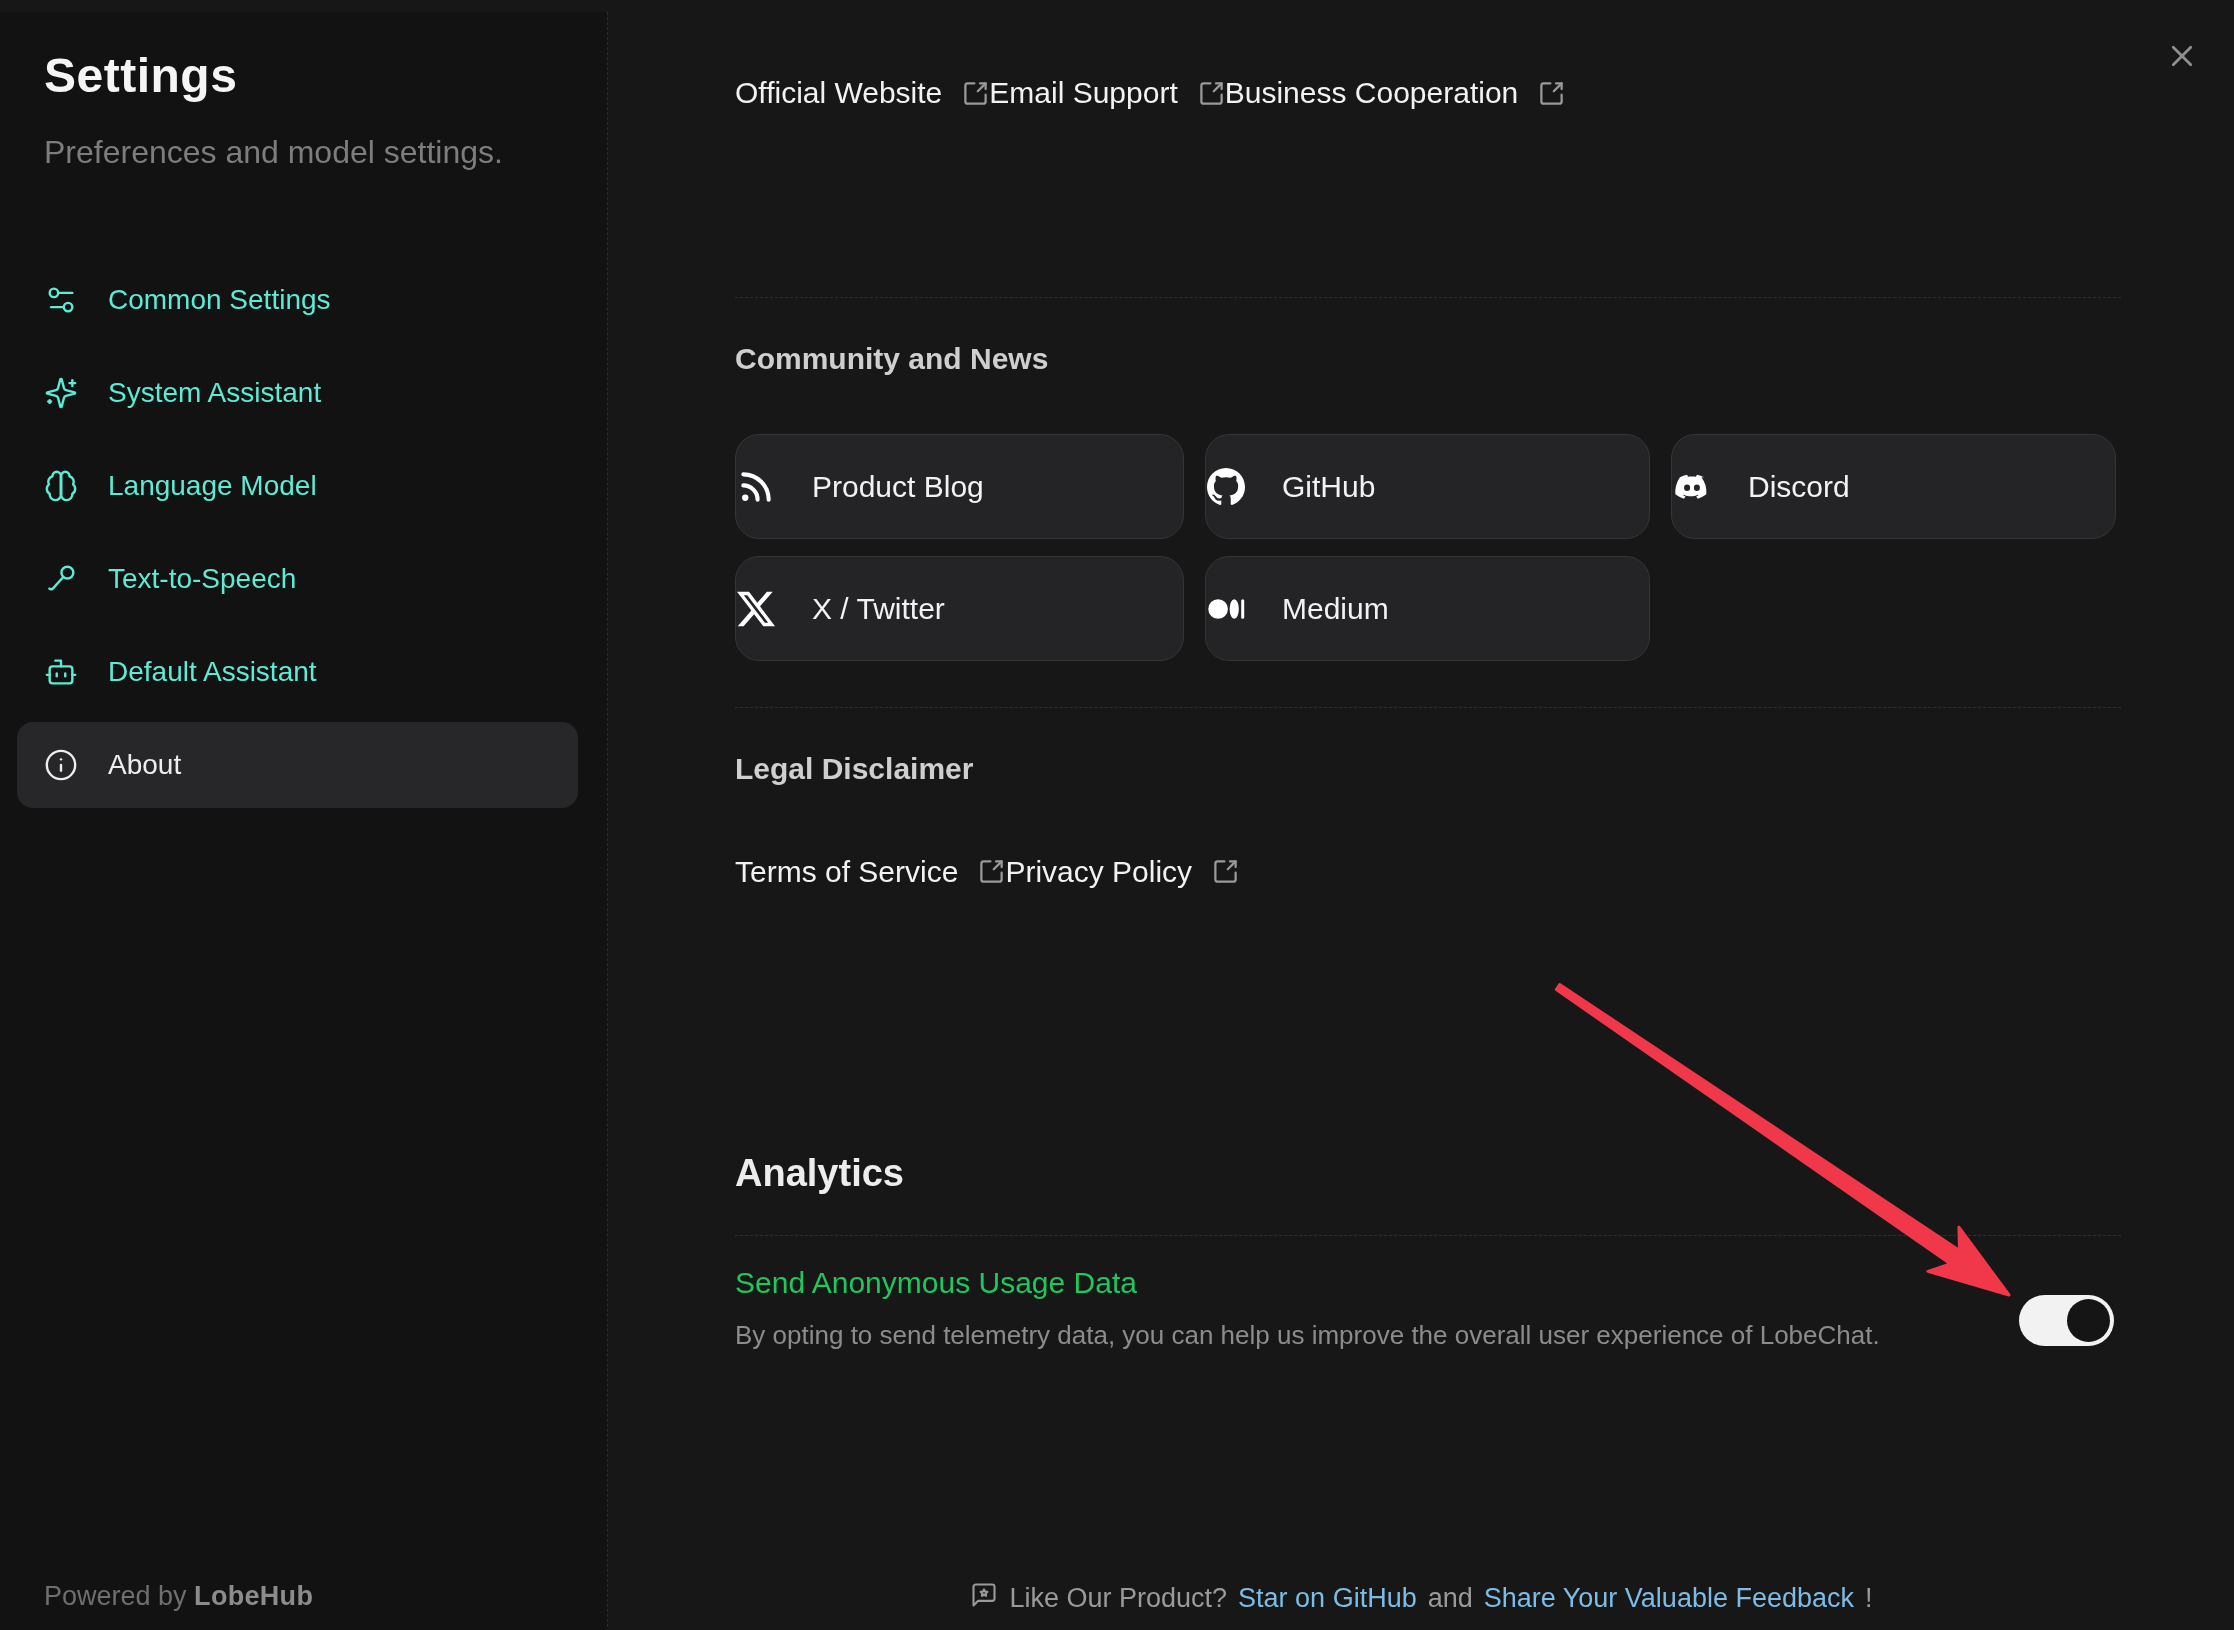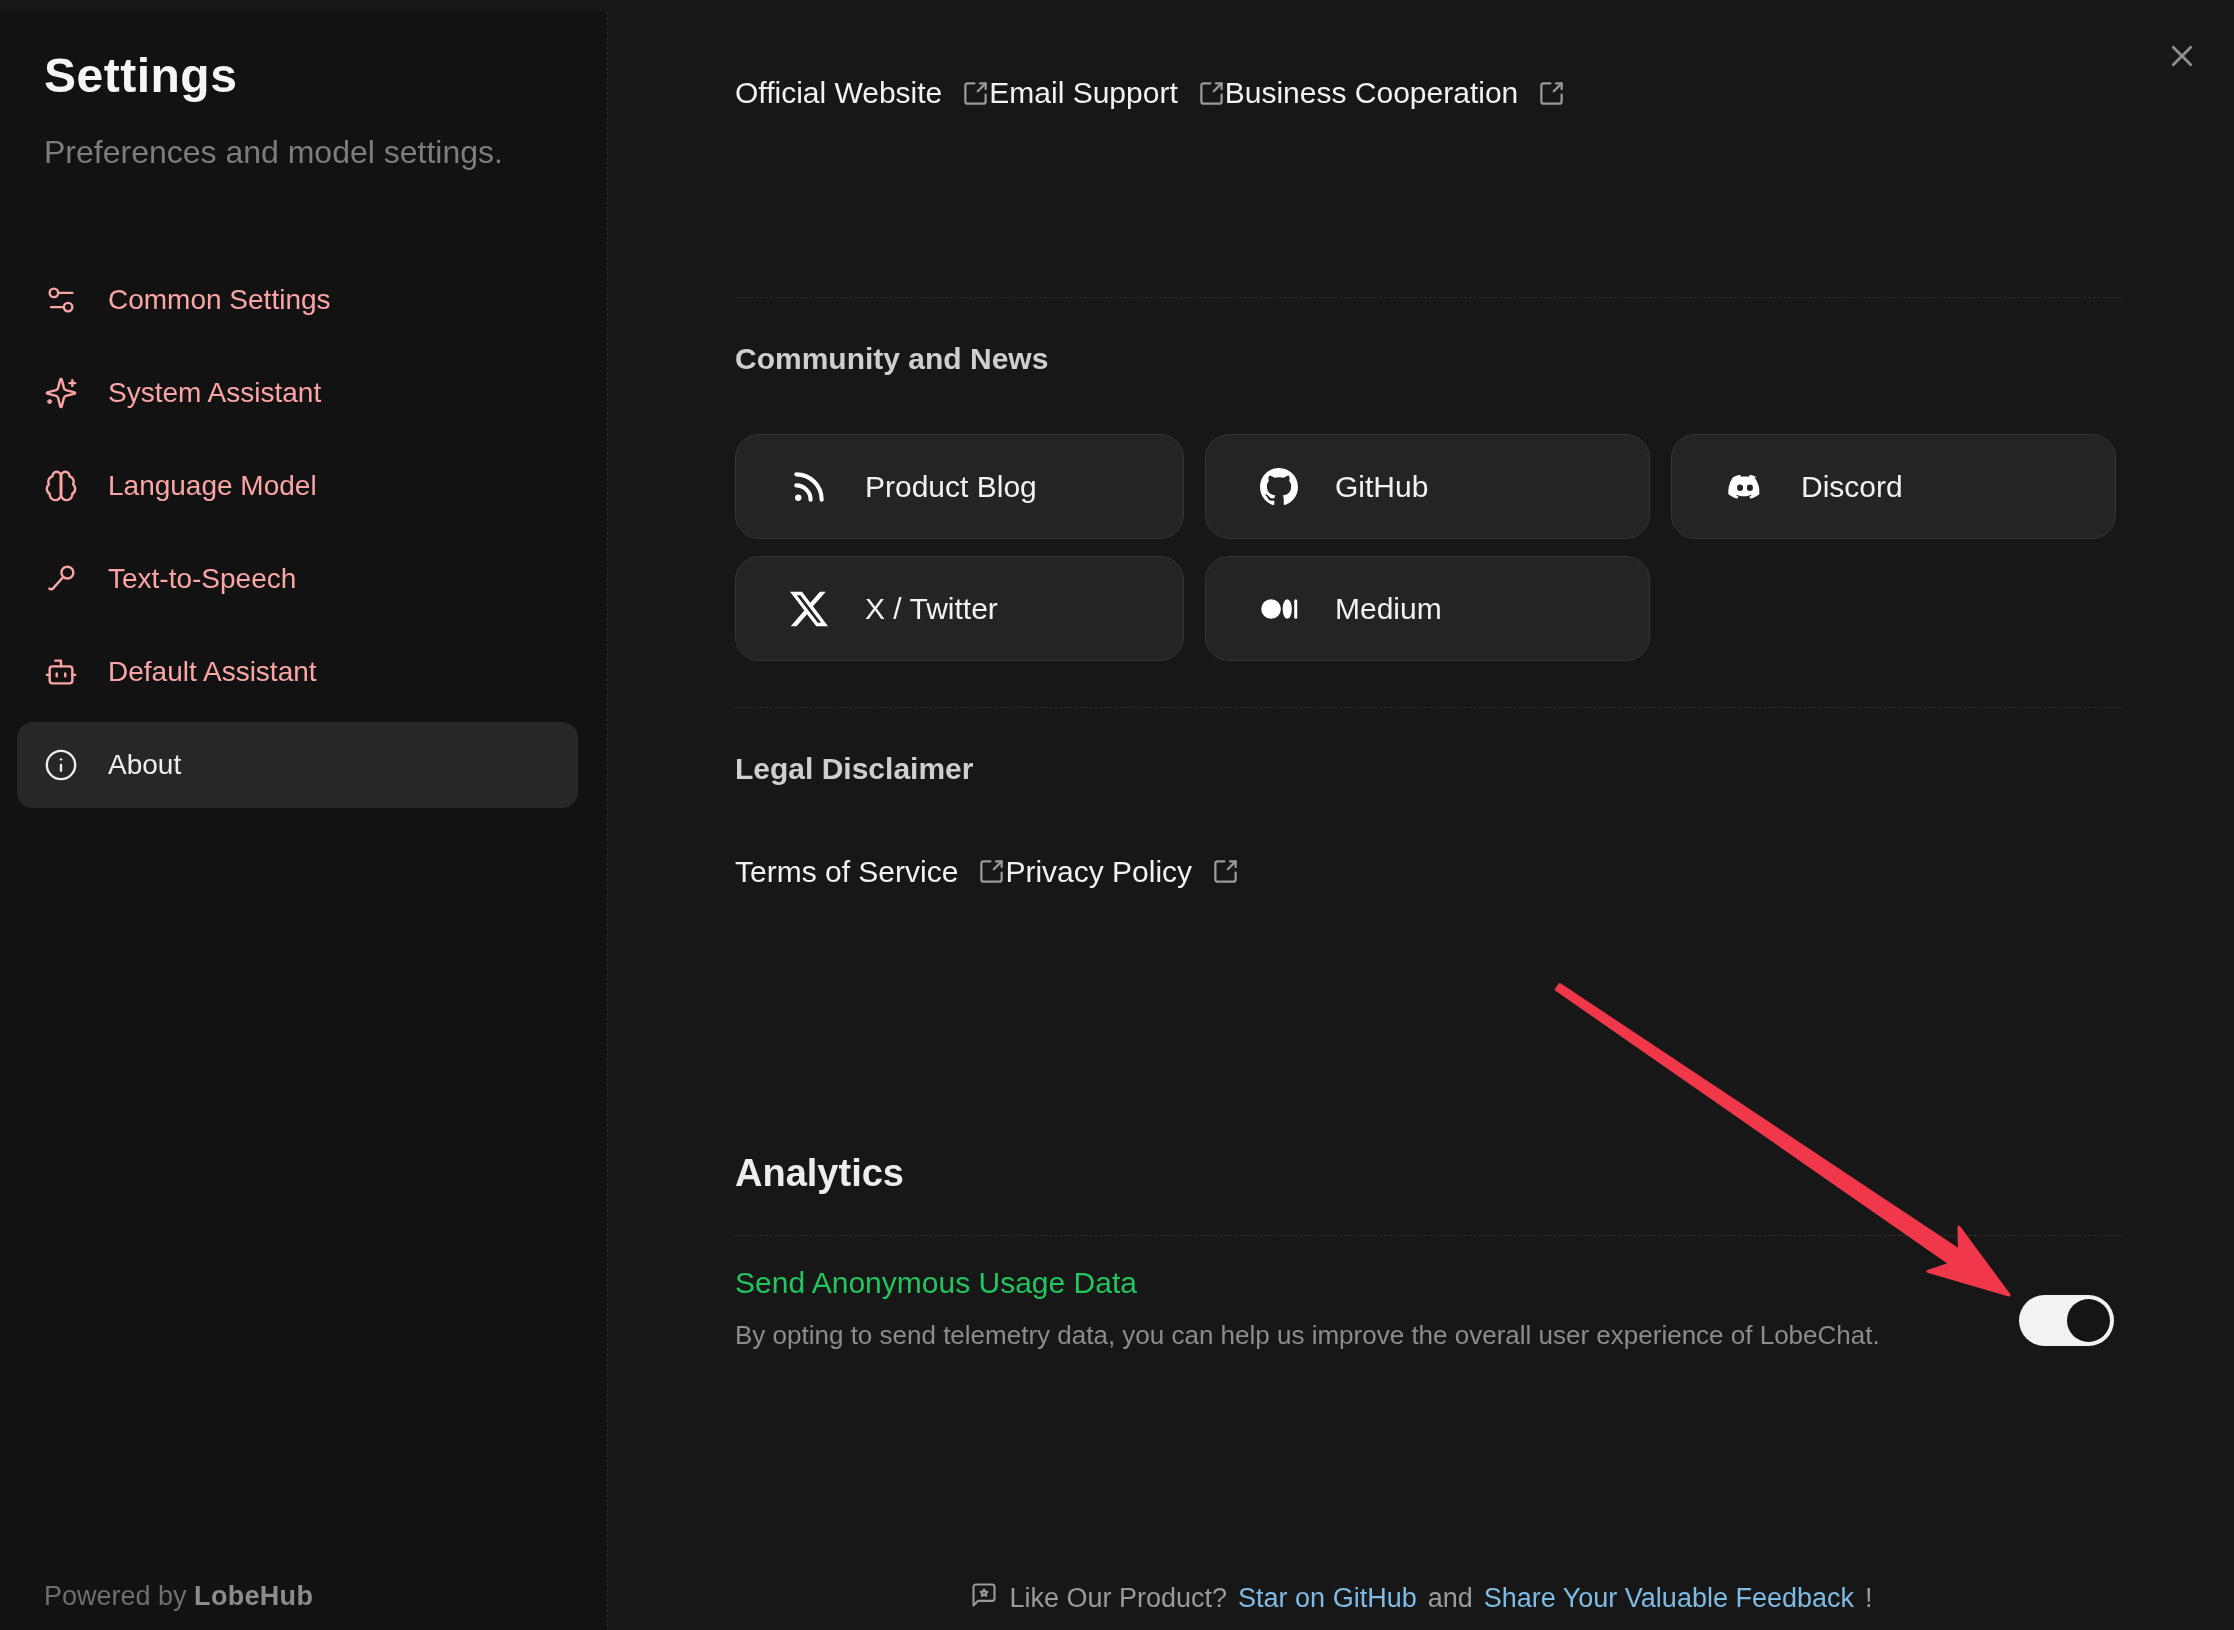--- a/index.html
+++ b/index.html
@@ -9,21 +9,21 @@
 
   
   .sidebar { position:absolute; left:0; top:0; width:608px; height:1630px;
              background:#121212; border-right:1px dashed #2d2d2d; }
   .sb-title { position:absolute; left:44px; top:36px; font-size:48px; font-weight:700;
               color:#f5f5f5; letter-spacing:.5px; }
   .sb-sub { position:absolute; left:44px; top:122px; font-size:32px; color:#7d7d7d; }
   .menu { position:absolute; left:17px; top:245px; width:561px; display:flex;
           flex-direction:column; gap:7px; }
   .menu-item { height:86px; border-radius:16px; display:flex; align-items:center;
-               padding-left:27px; gap:30px; color:#fca5a5; font-size:28px; cursor:pointer; }
+               padding-left:27px; gap:30px; color:#5eead4; font-size:28px; cursor:pointer; }
   .menu-item.active { background:#27272a; color:#ededed; }
   .menu-item .mi { width:34px; height:34px; flex:0 0 34px; display:flex;
                    align-items:center; justify-content:center; }
   .menu-item .mi svg { width:34px; height:34px; stroke:currentColor; fill:none;
                        stroke-width:1.7; stroke-linecap:round; stroke-linejoin:round; }
   .sb-footer { position:absolute; left:44px; bottom:30px; font-size:27px; color:#6f6f6f; }
   .sb-footer b { color:#8c8c8c; font-weight:700; letter-spacing:.3px; }
 
   
   .main { position:absolute; left:609px; top:0; width:1625px; height:1630px;
@@ -38,21 +38,21 @@
   .link-row { height:66px; display:flex; align-items:center; gap:20px; cursor:pointer; }
   .link-row .lbl { font-size:30px; color:#f2f2f2; }
   .ext { width:27px; height:27px; }
   .ext svg { width:27px; height:27px; stroke:#9a9a9a; fill:none; stroke-width:2;
              stroke-linecap:round; stroke-linejoin:round; }
   .legal-list .link-row { height:67px; }
 
   .btn-grid { position:absolute; left:0; top:422px; display:grid;
               grid-template-columns:449px 445px 445px; column-gap:21px; row-gap:17px; }
   .comm-btn { height:105px; background:#242427; border:1px solid #353538;
-              border-radius:24px; display:flex; align-items:center; padding-left:53px;
+              border-radius:24px; display:flex; align-items:center; 
               gap:36px; cursor:pointer; }
   .comm-btn .ci { width:40px; height:40px; display:flex; align-items:center;
                   justify-content:center; }
   .comm-btn .ci svg { width:38px; height:38px; }
   .comm-btn .blabel { font-size:30px; color:#f2f2f2; }
 
   .analytics-heading { position:absolute; left:0; top:1128px; font-size:38px;
                        font-weight:700; color:#ededed;margin-top:12px; }
   .setting-label { position:absolute; left:0; top:1254px; font-size:30px; color:#22c55e; }
   .setting-desc { position:absolute; left:0; top:1308px; font-size:26px; color:#8c8c8c; }

